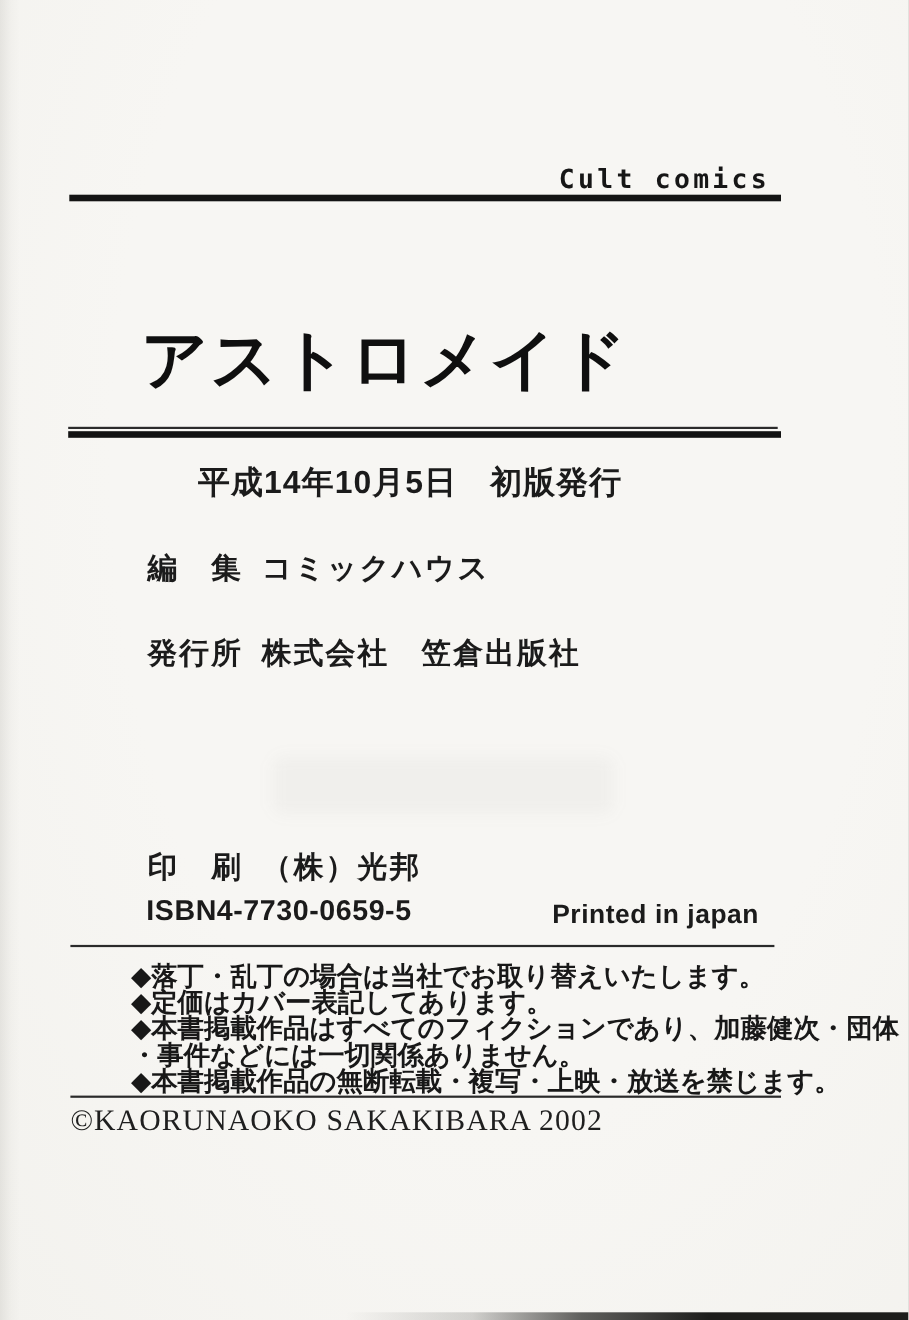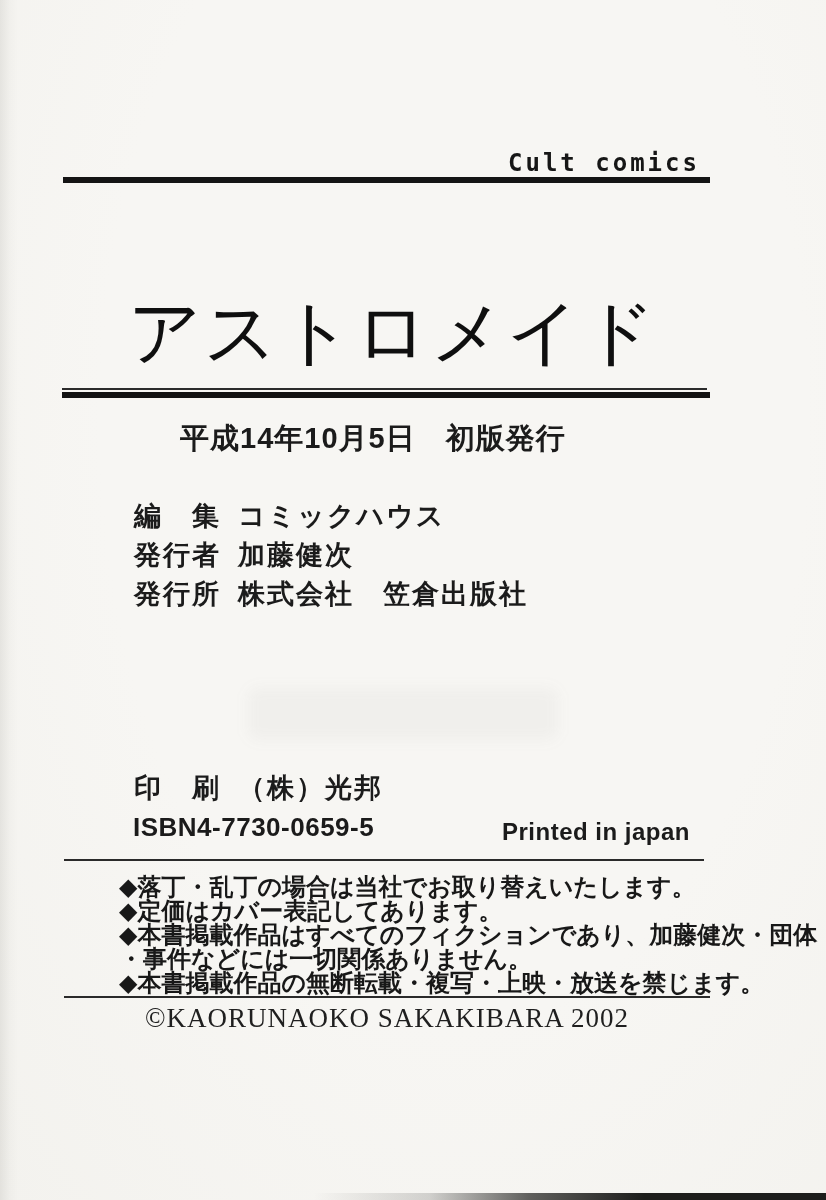--- a/index.html
+++ b/index.html
@@ -32,21 +32,21 @@
     left:508px;top:149px;
     font-family:"DejaVu Sans Mono","Liberation Mono",monospace;
     font-size:24px;font-weight:bold;letter-spacing:3px;color:#161616;
     white-space:nowrap;
   }
   .rule-top{left:63px;top:177px;width:647px;height:6px;background:#141414;}
   
   .book-title{
     left:128px;top:297px;
     font-family:"Liberation Serif","DejaVu Serif",serif;
-    font-weight:normal;font-size:72px;line-height:1;letter-spacing:2px;
+    font-weight:bold;font-size:60px;line-height:1;letter-spacing:2px;
     color:#0f0f0f;white-space:nowrap;
   }
   .title-rule-thin{left:62px;top:388px;width:645px;height:2px;background:#2b2b2b;}
   .title-rule-thick{left:62px;top:392px;width:648px;height:6px;background:#121212;}
   
   .edition-line{
     left:180px;top:419px;
     font-size:29px;font-weight:bold;letter-spacing:1px;white-space:nowrap;
   }
   .crow{
@@ -56,21 +56,21 @@
   .crow-0{top:459px;} .crow-1{top:498px;} .crow-2{top:537px;} .crow-3{top:576px;}
   .crow-print{top:770px;}
   .isbn-line{left:133px;top:812px;font-size:26px;font-weight:bold;letter-spacing:0.5px;white-space:nowrap;}
   .printed-in{left:502px;top:818px;font-size:24px;font-weight:bold;letter-spacing:0.5px;white-space:nowrap;}
   
   .rule-mid{left:64px;top:859px;width:640px;height:2px;background:#2a2a2a;}
   .note-line{left:119px;font-size:24px;font-weight:bold;letter-spacing:0;white-space:nowrap;color:#181818;}
   .note-0{top:871px;} .note-1{top:895px;} .note-2{top:919px;} .note-3{top:943px;} .note-4{top:967px;}
   .rule-bottom{left:64px;top:996px;width:646px;height:2px;background:#2a2a2a;}
   .copyright-line{
-    left:64px;top:1003px;width:646px;text-align:center;
+    left:64px;top:1003px;width:646px;text-align:left;
     font-family:"Liberation Serif","DejaVu Serif",serif;
     font-size:27px;letter-spacing:1px;color:#1f1f1f;white-space:nowrap;
   }
 </style>
 </head>
 <body>
 
 <div class="page">
 
   <div class="abs paper-left-edge"></div>
@@ -80,23 +80,20 @@
   <div class="abs rule-top"></div>
 
   <div class="abs book-title">アストロメイド</div>
   <div class="abs title-rule-thin"></div>
   <div class="abs title-rule-thick"></div>
 
   <div class="abs edition-line">平成14年10月5日　初版発行</div>
 
   <div class="abs crow crow-1">
     <span class="clabel">編　集</span><span>コミックハウス</span>
-  </div>
-  <div class="abs crow crow-2">
-    <span class="clabel">発行者</span><span>加藤健次</span>
   </div>
   <div class="abs crow crow-3">
     <span class="clabel">発行所</span><span>株式会社　笠倉出版社</span>
   </div>
   <div class="abs crow crow-print">
     <span class="clabel">印　刷</span><span>（株）光邦</span>
   </div>
 
   <div class="abs isbn-line">ISBN4-7730-0659-5</div>
   <div class="abs printed-in">Printed in japan</div>

